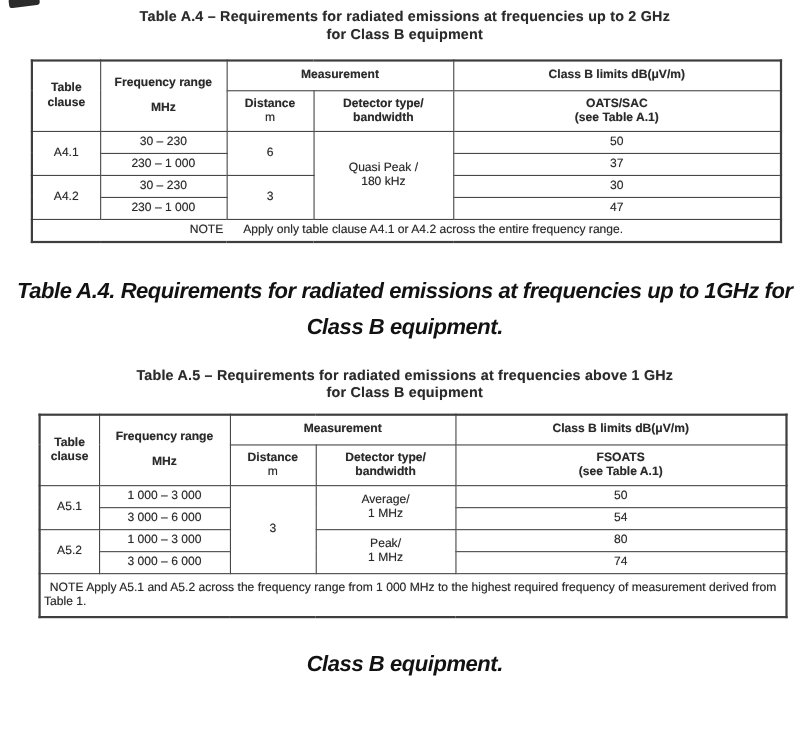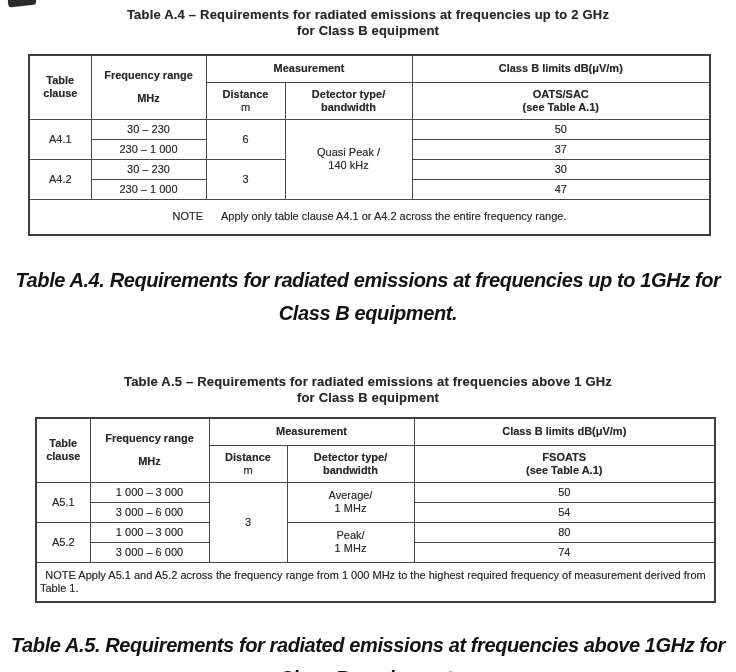--- a/index.html
+++ b/index.html
@@ -22,21 +22,21 @@
     border-radius:3px;
     transform:rotate(-7deg);
   }
   .doc-title {
     font-size:13px; font-weight:700;
     text-align:center; line-height:16px;
     letter-spacing:0.2px;
   }
   .doc-title .line { white-space:nowrap; }
   .title4 { margin-top:7px; }
-  .title5 { margin-top:44px; }
+  .title5 { margin-top:18px; }
 
   table.emc {
     border-collapse:collapse; table-layout:fixed;
     border:2px solid #3e3e3e;
   }
   .t4 { width:681px; margin:15px 0 0 28px; }
   .t5 { width:679px; margin:11px 0 0 35px; }
   table.emc th, table.emc td {
     border:1px solid #474747;
     font-size:11px; line-height:13px;
@@ -48,21 +48,21 @@
   tr.hrow1 th { height:27px; }
   tr.hrow2 th { height:37px; }
   th.corner-head { vertical-align:top; padding-top:4px;margin-top:20px; }
   .unit-gap { display:block; font-weight:700; margin-top:10px; }
   .unit { display:block; font-weight:400; }
   .sub-note { display:block; font-weight:700; }
   tbody td { height:20px; }
   td.clause { vertical-align:top; padding-top:3px; }
   .pre { white-space:pre-line; }
   td.note-cell {
-    text-align:left; padding:2px 8px; height:36px;
+    text-align:left; padding:2px 8px; height:21px;
     vertical-align:middle;
   }
   .note-label { margin-right:18px; }
   td.note-cell-justify {
     text-align:justify; text-align-last:left;
     padding:3px 9px 4px 9px;
     line-height:13.5px; height:40px;
     vertical-align:top;
   }
   .caption {
@@ -118,21 +118,21 @@
             <span class="sub-note">(see Table A.1)</span>
           </th>
         </tr>
       </thead>
       <tbody>
         <tr>
           <td rowspan="2" class="clause">A4.1</td>
           <td>30 – 230</td>
           <td rowspan="2">6</td>
           <td rowspan="4" class="pre">Quasi Peak /
-140 kHz</td>
+180 kHz</td>
           <td>50</td>
         </tr>
         <tr>
           <td>230 – 1 000</td>
           <td>37</td>
         </tr>
         <tr>
           <td rowspan="2" class="clause">A4.2</td>
           <td>30 – 230</td>
           <td rowspan="2">3</td>
@@ -219,17 +219,16 @@
           <td>74</td>
         </tr>
         <tr>
           <td colspan="5" class="note-cell-justify">NOTE Apply A5.1 and A5.2 across the frequency range from 1 000 MHz to the highest required frequency of measurement derived from Table 1.</td>
         </tr>
       </tbody>
     </table>
   </div>
 
   <div class="caption cap5">
-    <div class="line">Table A.5. Requirements for radiated emissions at frequencies above 1GHz for</div>
     <div class="line">Class B equipment.</div>
   </div>
 
 </div>
 
 </body></html>

